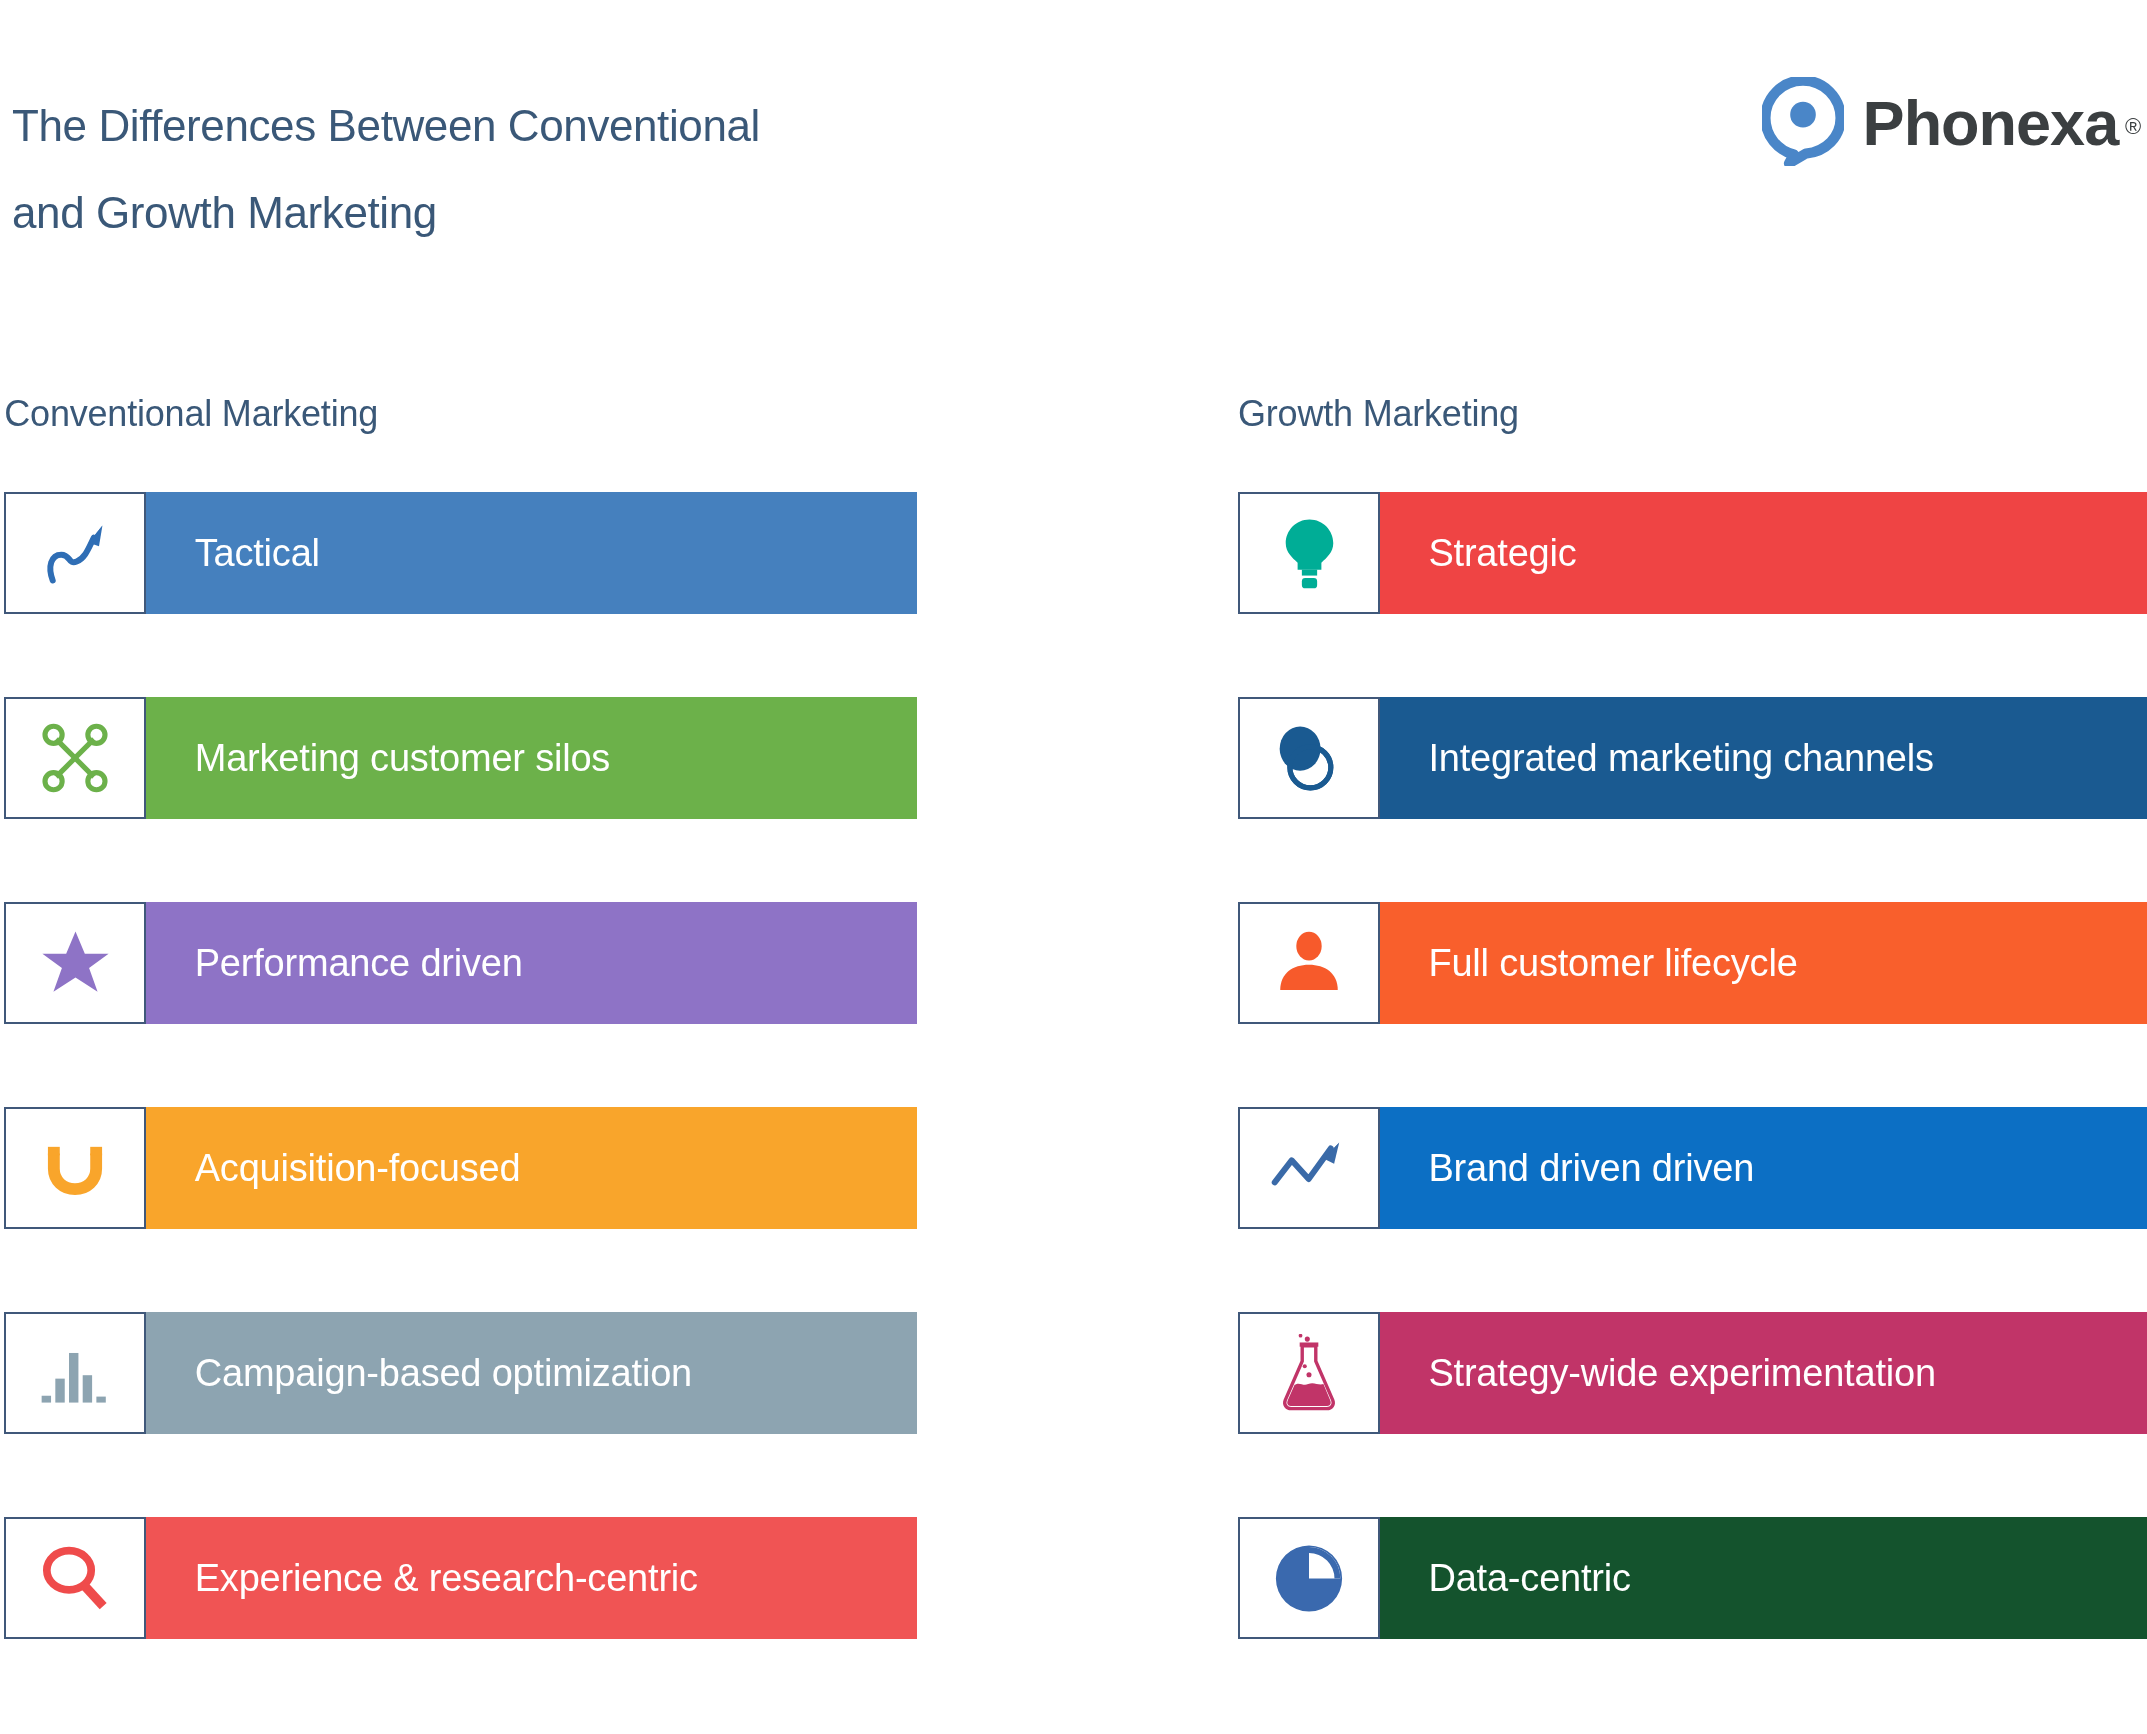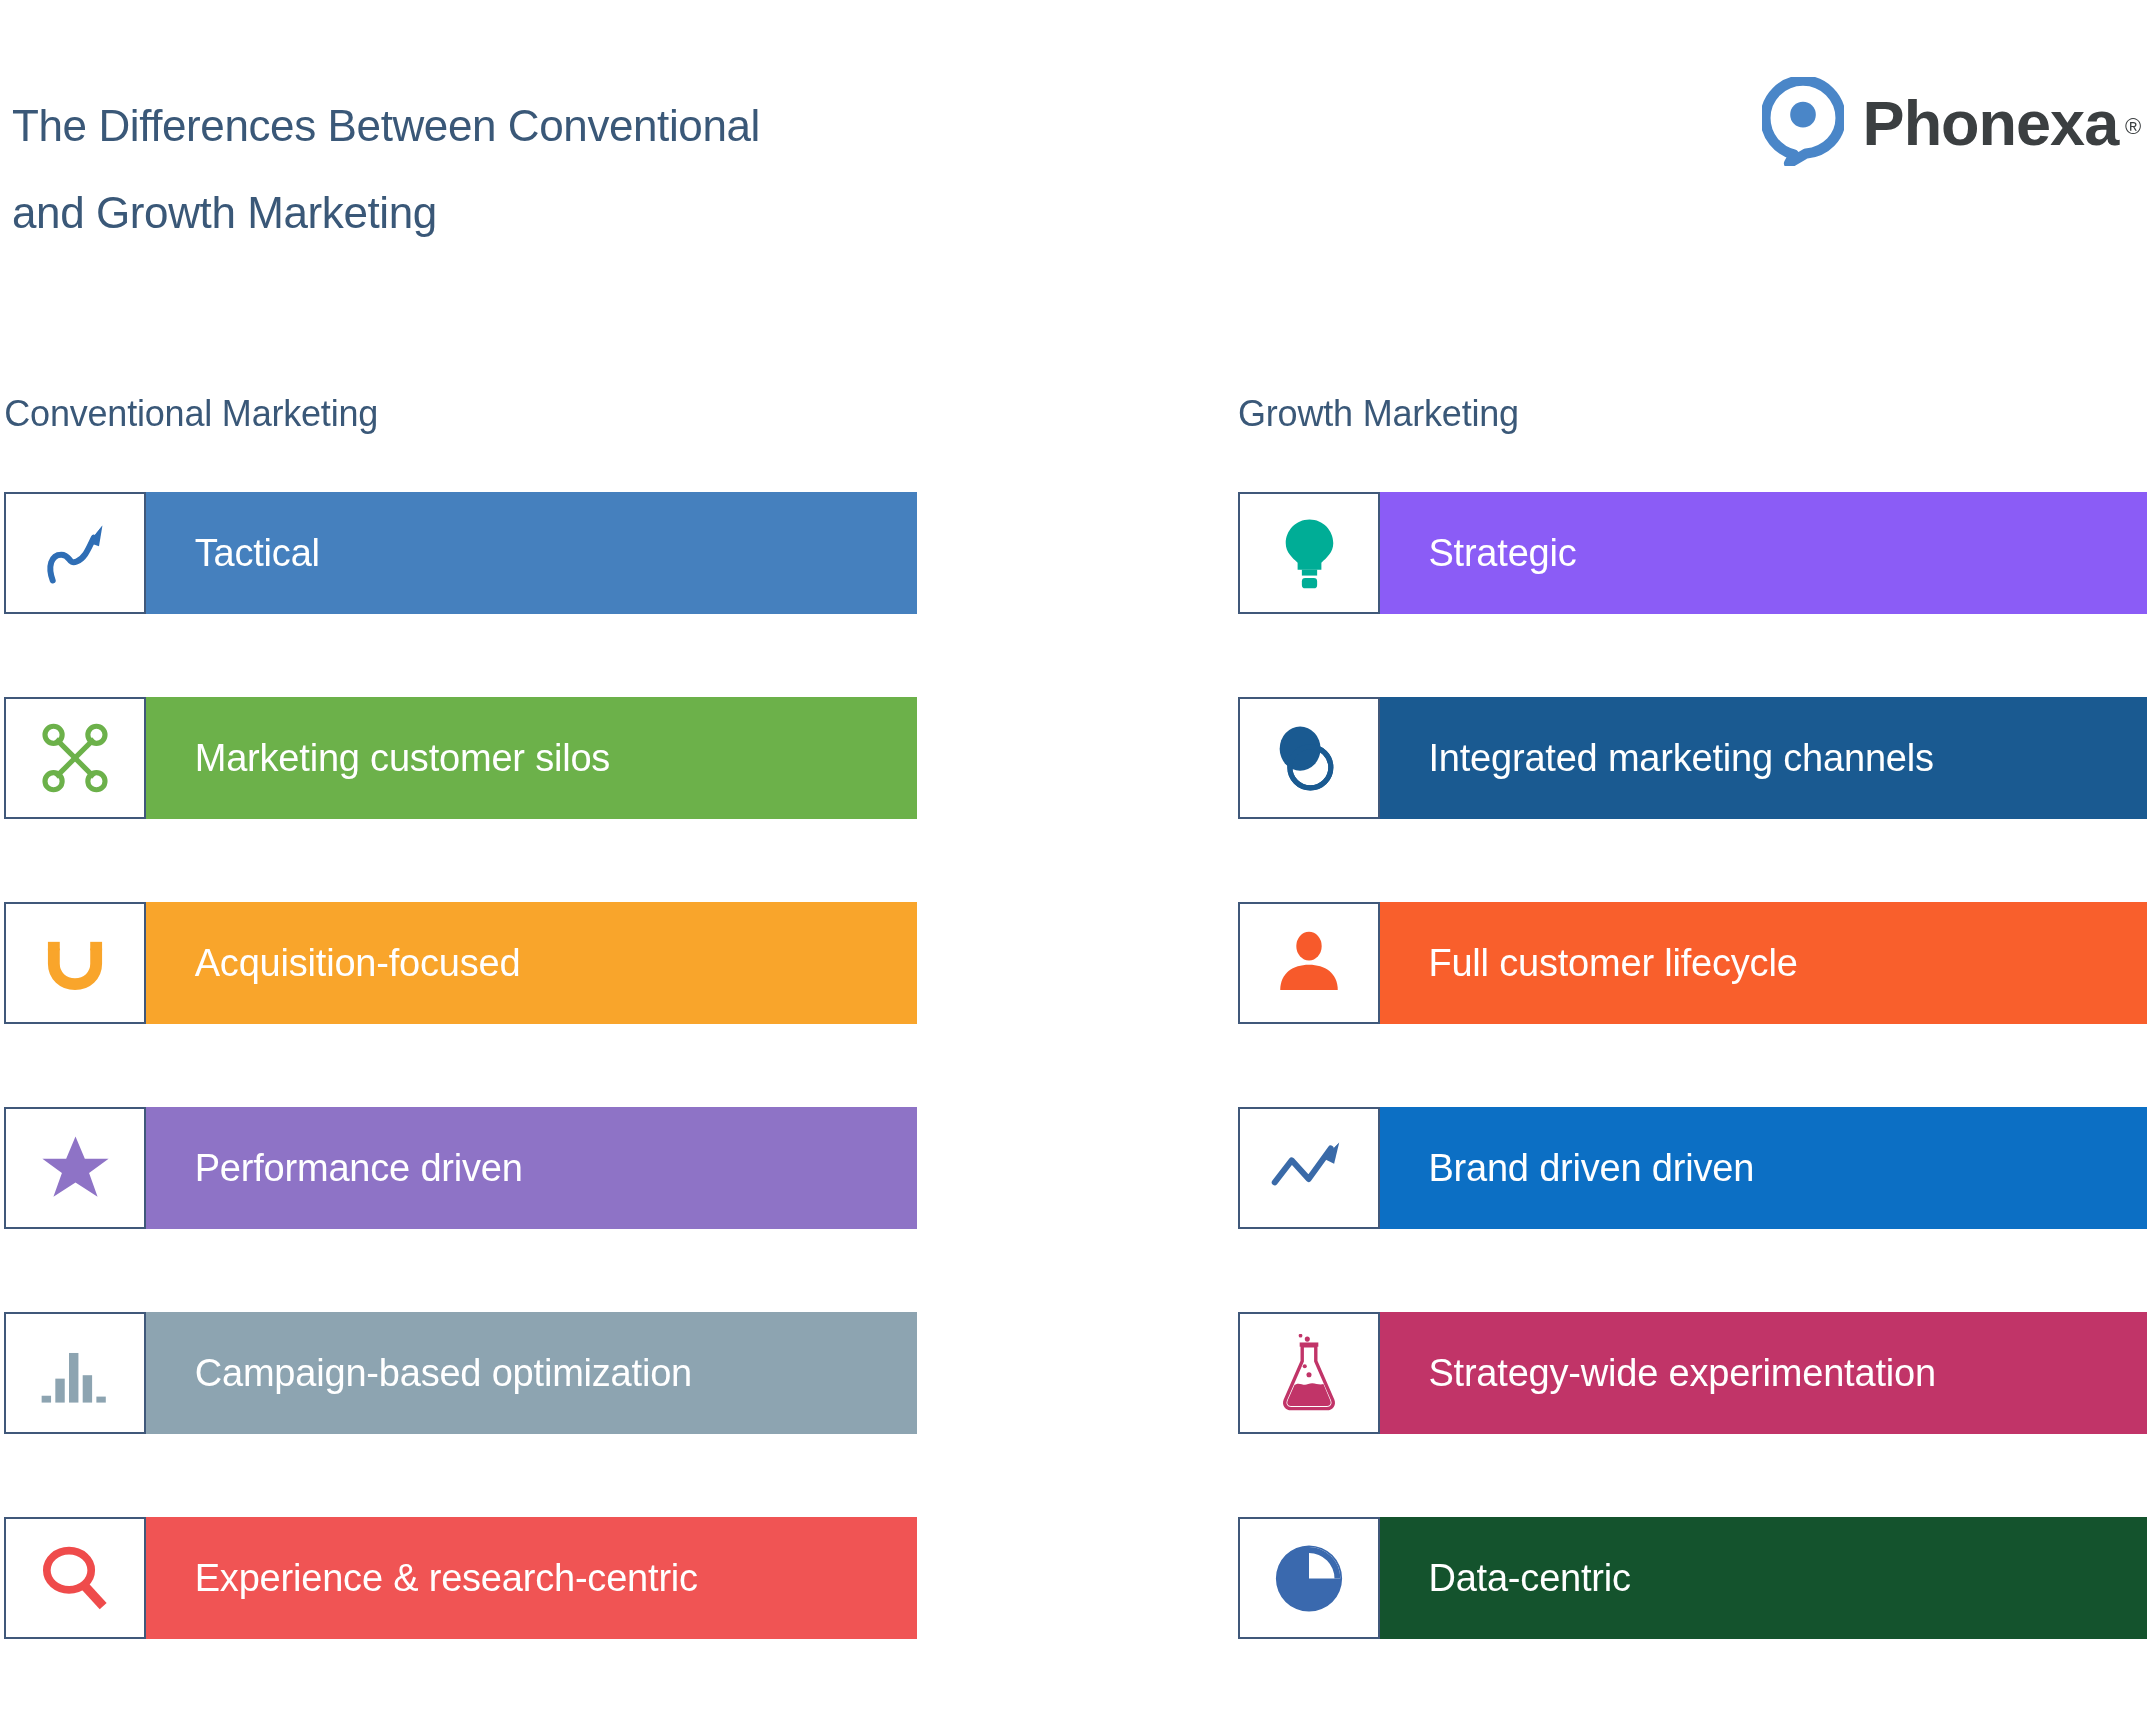--- a/index.html
+++ b/index.html
@@ -178,42 +178,42 @@
           </span>
         </div>
         <div class="bar" style="background:#6cb14a">
           <span class="bar-label">Marketing customer silos</span>
         </div>
       </div>
 
       <div class="row">
         <div class="icon-box">
           <span>
+            <svg width="73" height="70" viewBox="0 0 86 82">
+              <path d="M43 4 L54 30 L82 30 L59 47 L69 75 L43 58 L17 75 L27 47 L4 30 L32 30 Z" fill="#8e73c6"></path>
+            </svg>
+          </span>
+        </div>
+        <div class="bar" style="background:#8e73c6">
+          <span class="bar-label">Performance driven</span>
+        </div>
+      </div>
+
+      <div class="row">
+        <div class="icon-box">
+          <span>
             <svg width="66" height="66" viewBox="0 0 78 78">
               <path d="M14 22 L14 40 C14 54 25 64 39 64 C53 64 64 54 64 40 L64 22" fill="none" stroke="#f9a52b" stroke-width="14" stroke-linecap="butt"></path>
               <rect x="7" y="14" width="14" height="10" fill="#f9a52b"></rect>
               <rect x="57" y="14" width="14" height="10" fill="#f9a52b"></rect>
             </svg>
           </span>
         </div>
         <div class="bar" style="background:#f9a52b">
           <span class="bar-label">Acquisition-focused</span>
-        </div>
-      </div>
-
-      <div class="row">
-        <div class="icon-box">
-          <span>
-            <svg width="73" height="70" viewBox="0 0 86 82">
-              <path d="M43 4 L54 30 L82 30 L59 47 L69 75 L43 58 L17 75 L27 47 L4 30 L32 30 Z" fill="#8e73c6"></path>
-            </svg>
-          </span>
-        </div>
-        <div class="bar" style="background:#8e73c6">
-          <span class="bar-label">Performance driven</span>
         </div>
       </div>
 
       <div class="row">
         <div class="icon-box">
           <span>
             <svg width="72" height="65" viewBox="0 0 84 76">
               <rect x="3" y="64" width="11" height="8" fill="#8da4b1"></rect>
               <rect x="19" y="44" width="11" height="28" fill="#8da4b1"></rect>
               <rect x="35" y="14" width="11" height="58" fill="#8da4b1"></rect>
@@ -251,21 +251,21 @@
       <div class="row">
         <div class="icon-box">
           <span>
             <svg width="53" height="73" viewBox="0 0 62 86">
               <path d="M31 3 C15 3 3 16 3 31 C3 42 11 48 17 54 L17 62 L45 62 L45 54 C51 48 59 42 59 31 C59 16 47 3 31 3 Z" fill="#00ad96"></path>
               <rect x="22" y="62" width="18" height="7" fill="#00ad96"></rect>
               <rect x="22" y="72" width="18" height="12" rx="4" fill="#00ad96"></rect>
             </svg>
           </span>
         </div>
-        <div class="bar" style="background:#8b5cf6">
+        <div class="bar" style="background:#ef4444">
           <span class="bar-label">Strategic</span>
         </div>
       </div>
 
       <div class="row">
         <div class="icon-box">
           <span>
             <svg width="75" height="72" viewBox="0 0 88 84">
               <circle cx="45" cy="53" r="24" fill="#ffffff" stroke="#1a5a91" stroke-width="6"></circle>
               <path d="M33 5 A24 26 0 1 0 33 57 A24 26 0 1 0 33 5 Z" fill="#1a5a91"></path>

